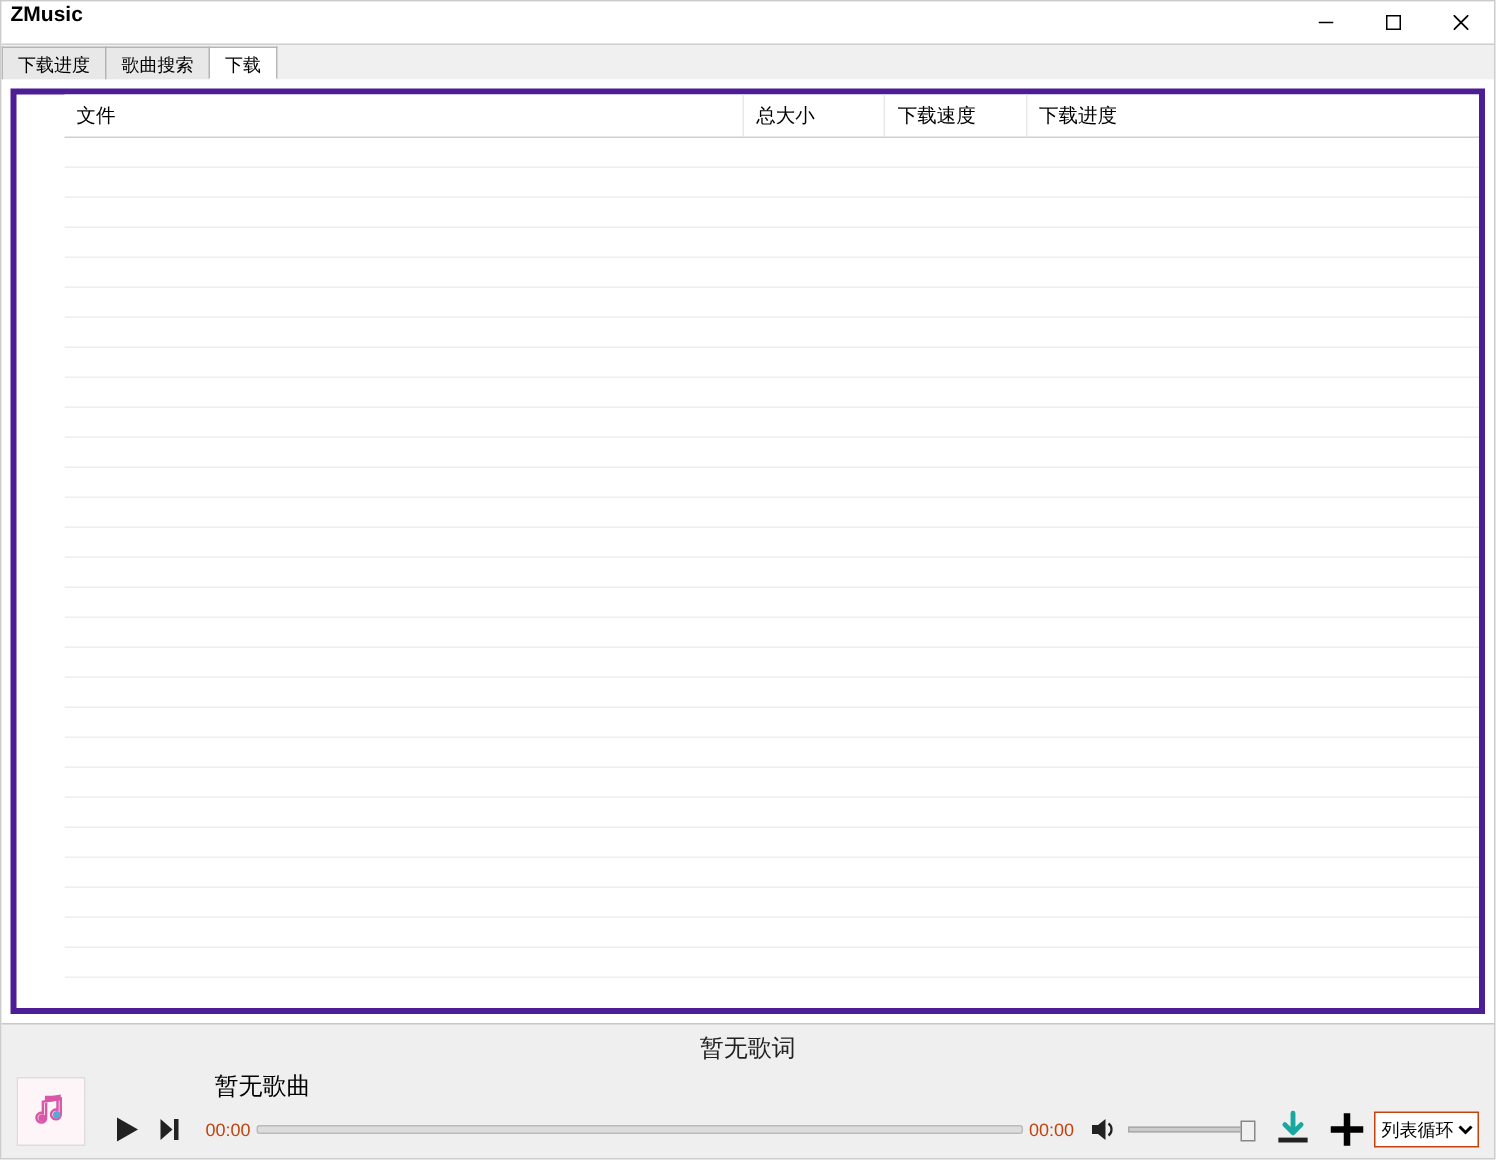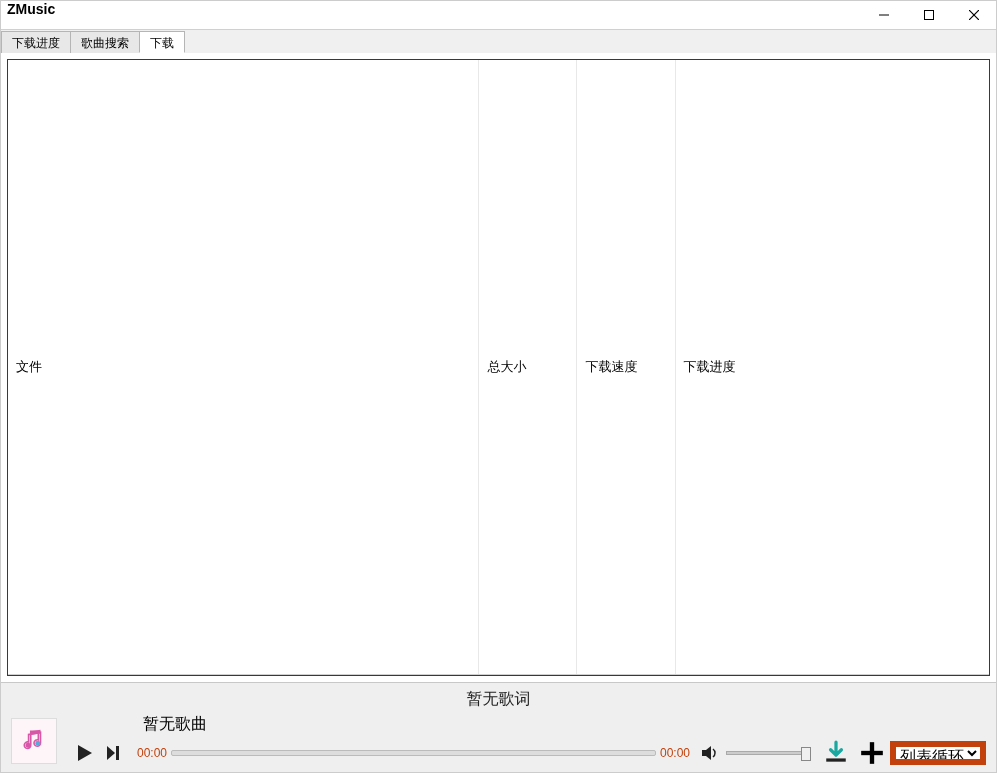--- a/index.html
+++ b/index.html
@@ -71,24 +71,25 @@
 .content {
   flex: 1;
   padding: 6px;
   background: #fff;
   display: flex;
   flex-direction: column;
   min-height: 0;
 }
 .table-wrap {
   flex: 1;
-  border: 1px solid #4c1d95;
-  display: flex;
-  flex-direction: row;
+  border: 4px solid #4c1d95;
+  display: flex;
+  flex-direction: column;
   min-height: 0;
+  padding-left: 32px;
 }
 table.grid {
   width: 100%;
   border-collapse: collapse;
   table-layout: fixed;
 }
 table.grid thead th {
   text-align: left;
   font-weight: normal;
   font-size: 13px;
@@ -190,23 +191,23 @@
 .tool-icon {
   width: 28px;
   height: 28px;
   cursor: pointer;
   margin: 0 4px;
   display: flex;
   align-items: center;
   justify-content: center;
 }
 select.loop {
-  font-size: 16px;
+  font-size: 12px;
   height: 24px;
-  border: 6px solid #c2410c;
+  border: 1px solid #c2410c;
   background: #fff;
 }
 .progress-wrap {
   flex: 1;
   display: flex;
   align-items: center;
 }
 </style>
 </head>
 <body>

